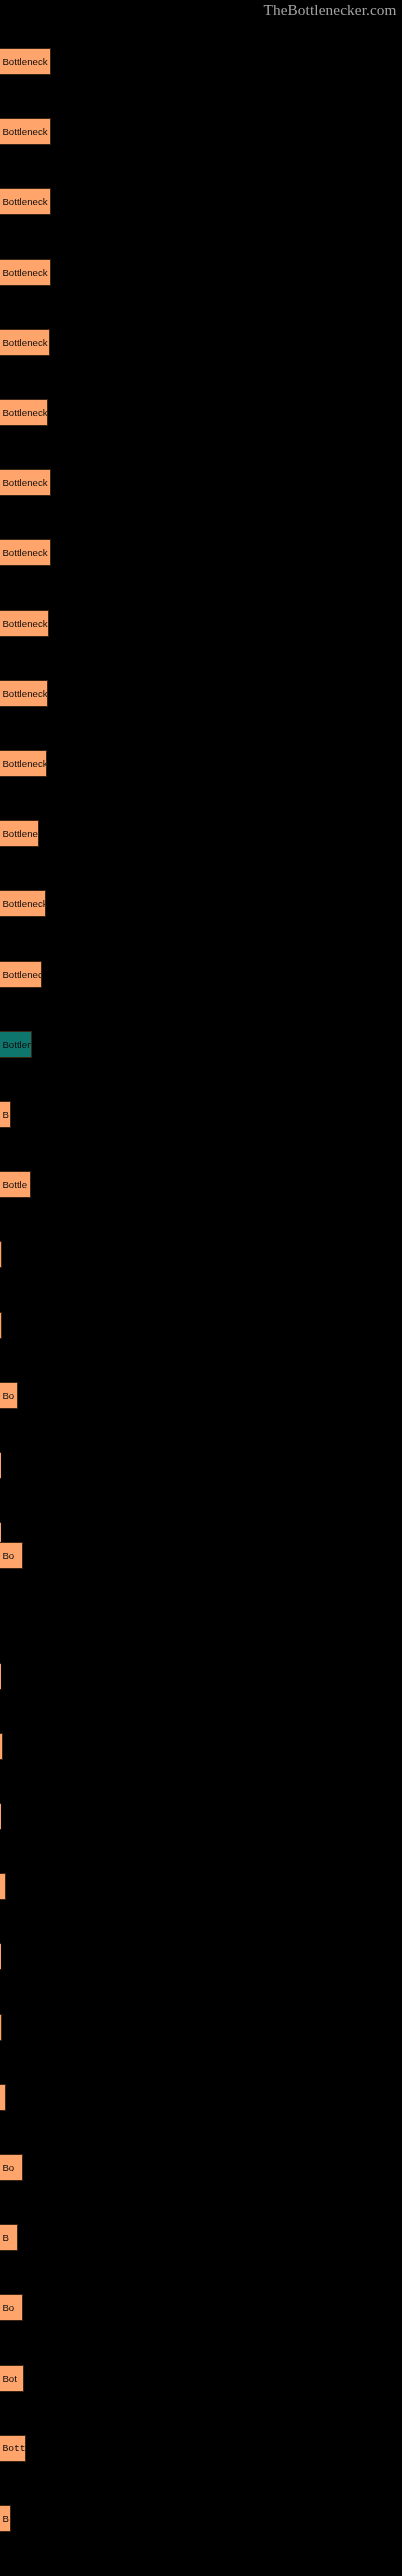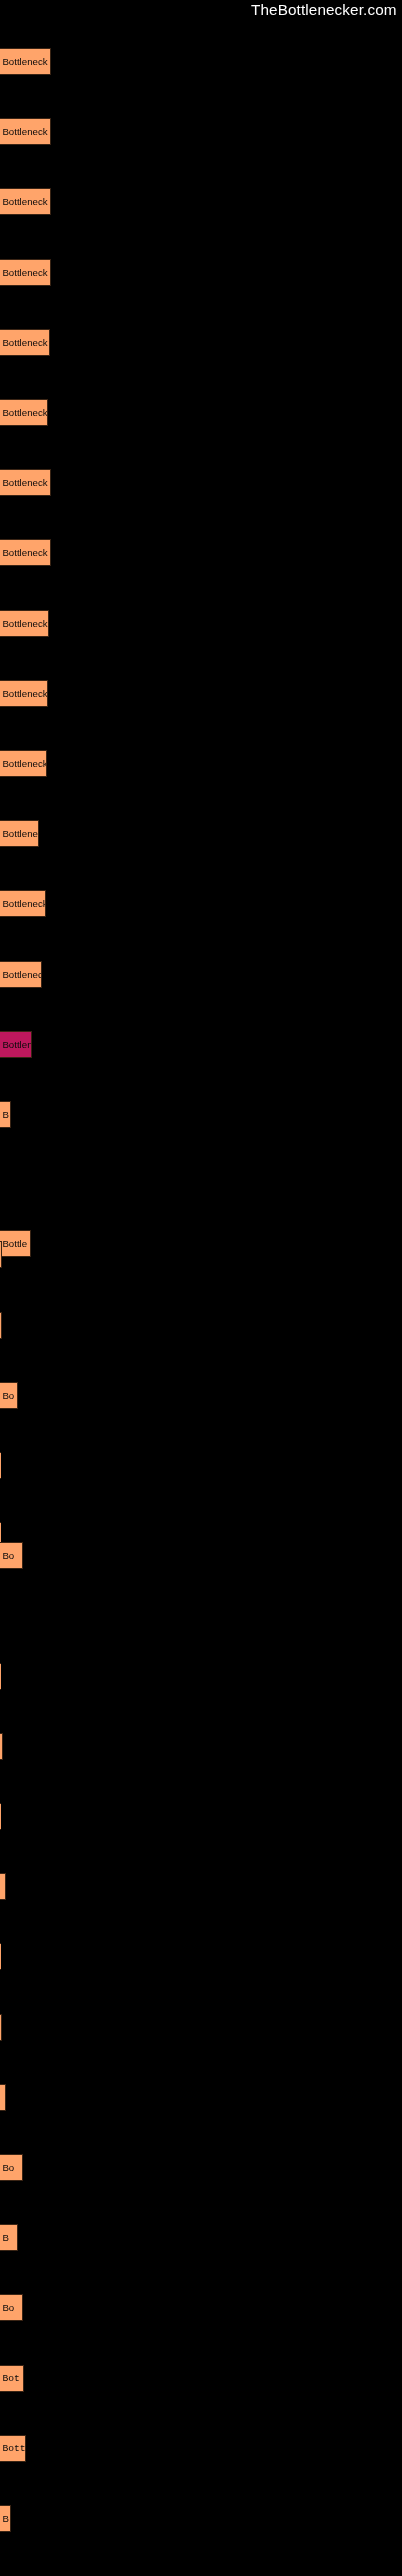--- a/index.html
+++ b/index.html
@@ -112,27 +112,27 @@
       </div>
       <div class="bar" style="top: 820px; height: 27px; width: 39px; background: rgb(255, 164, 106); border-color: rgb(58, 36, 20);">
         <span class="bar-label" style="color: rgb(11, 11, 11);">Bottleneck</span>
       </div>
       <div class="bar" style="top: 890px; height: 27px; width: 46px; background: rgb(255, 164, 106); border-color: rgb(58, 36, 20);">
         <span class="bar-label" style="color: rgb(11, 11, 11);">Bottleneck r</span>
       </div>
       <div class="bar" style="top: 961px; height: 27px; width: 42px; background: rgb(255, 164, 106); border-color: rgb(58, 36, 20);">
         <span class="bar-label" style="color: rgb(11, 11, 11);">Bottleneck</span>
       </div>
-      <div class="bar" style="top: 1031px; height: 27px; width: 32px; background: #be185d; border-color: rgb(58, 36, 20);">
+      <div class="bar" style="top: 1031px; height: 27px; width: 32px; background: #0f766e; border-color: rgb(58, 36, 20);">
         <span class="bar-label" style="color: rgb(11, 11, 11);">Bottlen</span>
       </div>
       <div class="bar" style="top: 1101px; height: 27px; width: 10.5px; background: rgb(255, 164, 106); border-color: rgb(58, 36, 20);">
         <span class="bar-label" style="color: rgb(11, 11, 11);">B</span>
       </div>
-      <div class="bar" style="top: 1230px; height: 27px; width: 31px; background: rgb(255, 164, 106); border-color: rgb(58, 36, 20);">
+      <div class="bar" style="top: 1171px; height: 27px; width: 31px; background: rgb(255, 164, 106); border-color: rgb(58, 36, 20);">
         <span class="bar-label" style="color: rgb(11, 11, 11);">Bottle</span>
       </div>
       <div class="bar" style="top: 1241px; height: 27px; width: 1.6px; background: rgb(255, 164, 106); border-color: rgb(58, 36, 20);"></div>
       <div class="bar" style="top: 1312px; height: 27px; width: 1.6px; background: rgb(255, 164, 106); border-color: rgb(58, 36, 20);"></div>
       <div class="bar" style="top: 1382px; height: 27px; width: 17.7px; background: rgb(255, 164, 106); border-color: rgb(58, 36, 20);">
         <span class="bar-label" style="color: rgb(11, 11, 11);">Bo</span>
       </div>
       <div class="bar" style="top: 1452px; height: 27px; width: 0.8px; background: rgb(255, 164, 106); border-top-color: rgb(58, 36, 20); border-right: none; border-bottom-color: rgb(58, 36, 20); border-left-color: rgb(58, 36, 20);"></div>
       <div class="bar" style="top: 1522px; height: 27px; width: 0.8px; background: rgb(255, 164, 106); border-top-color: rgb(58, 36, 20); border-right: none; border-bottom-color: rgb(58, 36, 20); border-left-color: rgb(58, 36, 20);"></div>
       <div class="bar" style="top: 1542px; height: 27px; width: 23px; background: rgb(255, 164, 106); border-color: rgb(58, 36, 20);">
@@ -148,26 +148,26 @@
       <div class="bar" style="top: 2154px; height: 27px; width: 23px; background: rgb(255, 164, 106); border-color: rgb(58, 36, 20);">
         <span class="bar-label" style="color: rgb(11, 11, 11);">Bo</span>
       </div>
       <div class="bar" style="top: 2224px; height: 27px; width: 17.7px; background: rgb(255, 164, 106); border-color: rgb(58, 36, 20);">
         <span class="bar-label" style="color: rgb(11, 11, 11);">B</span>
       </div>
       <div class="bar" style="top: 2294px; height: 27px; width: 23px; background: rgb(255, 164, 106); border-color: rgb(58, 36, 20);">
         <span class="bar-label" style="color: rgb(11, 11, 11);">Bo</span>
       </div>
       <div class="bar" style="top: 2365px; height: 27px; width: 24px; background: rgb(255, 164, 106); border-color: rgb(58, 36, 20);">
-        <span class="bar-label" style="color: rgb(11, 11, 11); font-family: Liberation Mono, monospace;">Bot</span>
+        <span class="bar-label" style="color: rgb(11, 11, 11);">Bot</span>
       </div>
       <div class="bar" style="top: 2435px; height: 27px; width: 26px; background: rgb(255, 164, 106); border-color: rgb(58, 36, 20);">
         <span class="bar-label" style="color: rgb(11, 11, 11); font-family: Liberation Mono, monospace;">Bott</span>
       </div>
       <div class="bar" style="top: 2505px; height: 27px; width: 11.3px; background: rgb(255, 164, 106); border-color: rgb(58, 36, 20);">
         <span class="bar-label" style="color: rgb(11, 11, 11);">B</span>
       </div>
     </div>
 
-  <div class="watermark" style="color: #ffffff;">TheBottlenecker.com</div>
+  <div class="watermark" style="color: #a3a3a3; font-family: Liberation Serif, serif;">TheBottlenecker.com</div>
 
 </div>
 
 
 </body></html>

